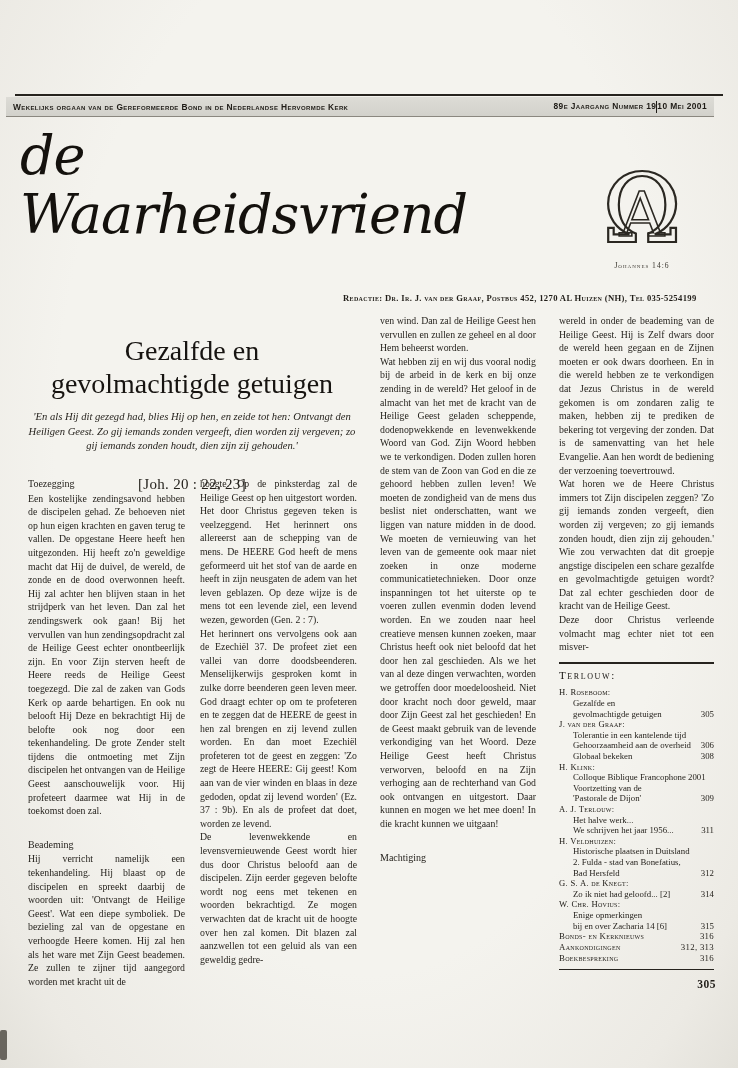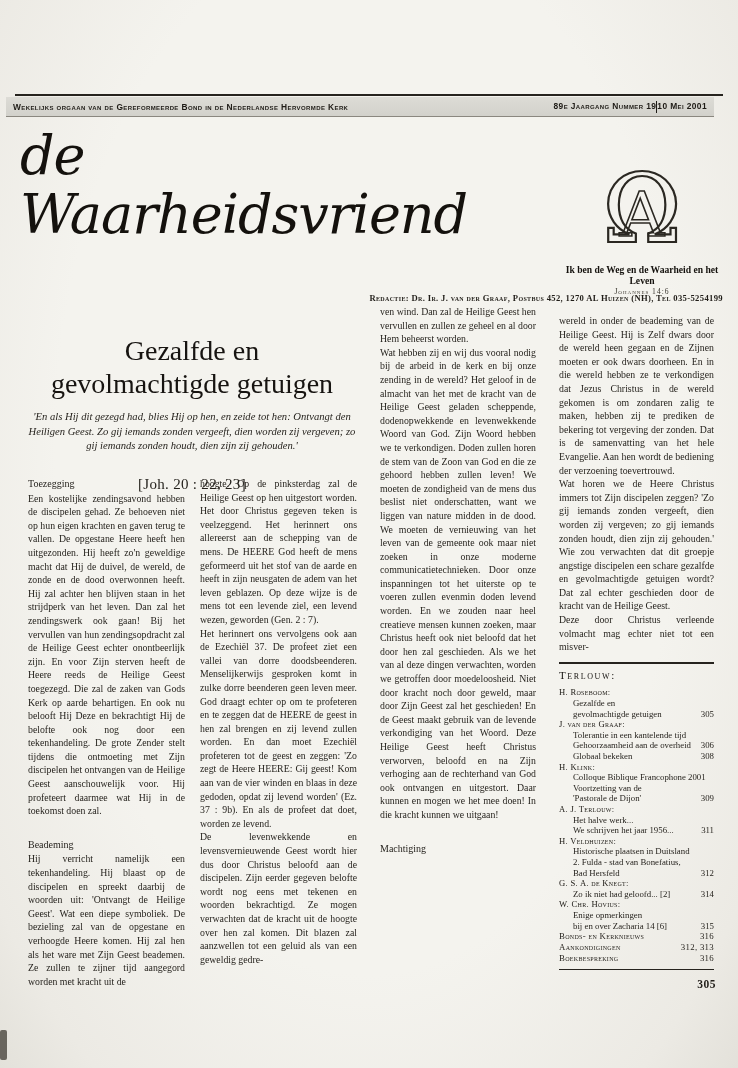--- a/index.html
+++ b/index.html
@@ -27,34 +27,34 @@
     font-family:"DejaVu Serif", serif;font-style:italic;
     font-size:54px;line-height:59px;letter-spacing:-1px;color:#14110d;
   }
   
   .logo-box{position:absolute;left:556px;top:160px;width:172px;text-align:center;}
   .logo-mark{display:block;margin:0 auto;}
   .logo-caption{font-weight:bold;font-size:9.6px;margin-top:4px;color:#14110d;}
   .logo-ref{font-variant:small-caps;font-size:7.6px;letter-spacing:1px;color:#3a362f;margin-top:1px;}
   
   .redactie{
-    position:absolute;right:15px;top:293px;width:380px;text-align:right;
+    position:absolute;right:15px;top:293px;width:380px;
     font-variant:small-caps;font-weight:bold;font-size:8.6px;letter-spacing:.35px;color:#201d18;
   }
   
   .title-block{position:absolute;left:26px;top:334px;width:332px;text-align:center;}
   .article-title{font-size:28px;line-height:33px;font-weight:normal;margin:0;color:#171411;}
   .epigraph{font-style:italic;font-size:10.6px;line-height:14.5px;margin-top:10px;color:#201d18;}
   .epigraph-ref{font-size:15px;margin-top:22px;letter-spacing:.3px;}
   
   .bodycol{position:absolute;font-size:9.8px;line-height:13.6px;text-align:justify;color:#211e19;}
   .bodycol p{margin:0;}
   #col-0{left:28px;top:477px;width:157px;}
   #col-1{left:200px;top:477px;width:157px;}
-  #col-2{left:380px;top:305px;width:156px;}
+  #col-2{left:380px;top:314px;width:156px;}
   #col-3{left:559px;top:314px;width:155px;}
   .col-heading{font-weight:normal;font-size:10px;margin:0 0 1px 0;}
   .col-heading.spaced{margin-top:20px;}
   
   .inhoud{
     border-top:2px solid #26231e;border-bottom:1px solid #26231e;
     margin-top:8px;padding:5px 0 6px 0;
   }
   .inhoud-title{font-variant:small-caps;font-size:11px;letter-spacing:1.6px;margin:0 0 5px 0;color:#171411;}
   .toc-author{font-variant:small-caps;font-size:8.6px;letter-spacing:.3px;line-height:10.6px;color:#1c1914;}
@@ -88,21 +88,20 @@
     <div>Waarheidsvriend</div>
   </div>
 
   <div class="logo-box">
     <svg class="logo-mark" width="120" height="100" viewBox="0 0 120 100" aria-hidden="true">
       <g fill="none" stroke="#2b2822" stroke-width="1.6">
         <text x="60" y="82" text-anchor="middle" font-family="'DejaVu Serif', serif" font-size="96" stroke-width="2.2">Ω</text>
         <text x="60" y="76" text-anchor="middle" font-family="'DejaVu Serif', serif" font-size="62" stroke-width="1.6">A</text>
       </g>
     </svg>
-    <div class="logo-caption">Ik ben de Weg en de Waarheid en het Leven</div>
     <div class="logo-ref">Johannes 14:6</div>
   </div>
 
   <div class="redactie">Redactie: Dr. Ir. J. van der Graaf, Postbus 452, 1270 AL Huizen (NH), Tel 035-5254199</div>
 
   <div class="title-block">
     <h1 class="article-title">
       <span>Gezalfde en</span><br>
       <span>gevolmachtigde getuigen</span>
     </h1>

